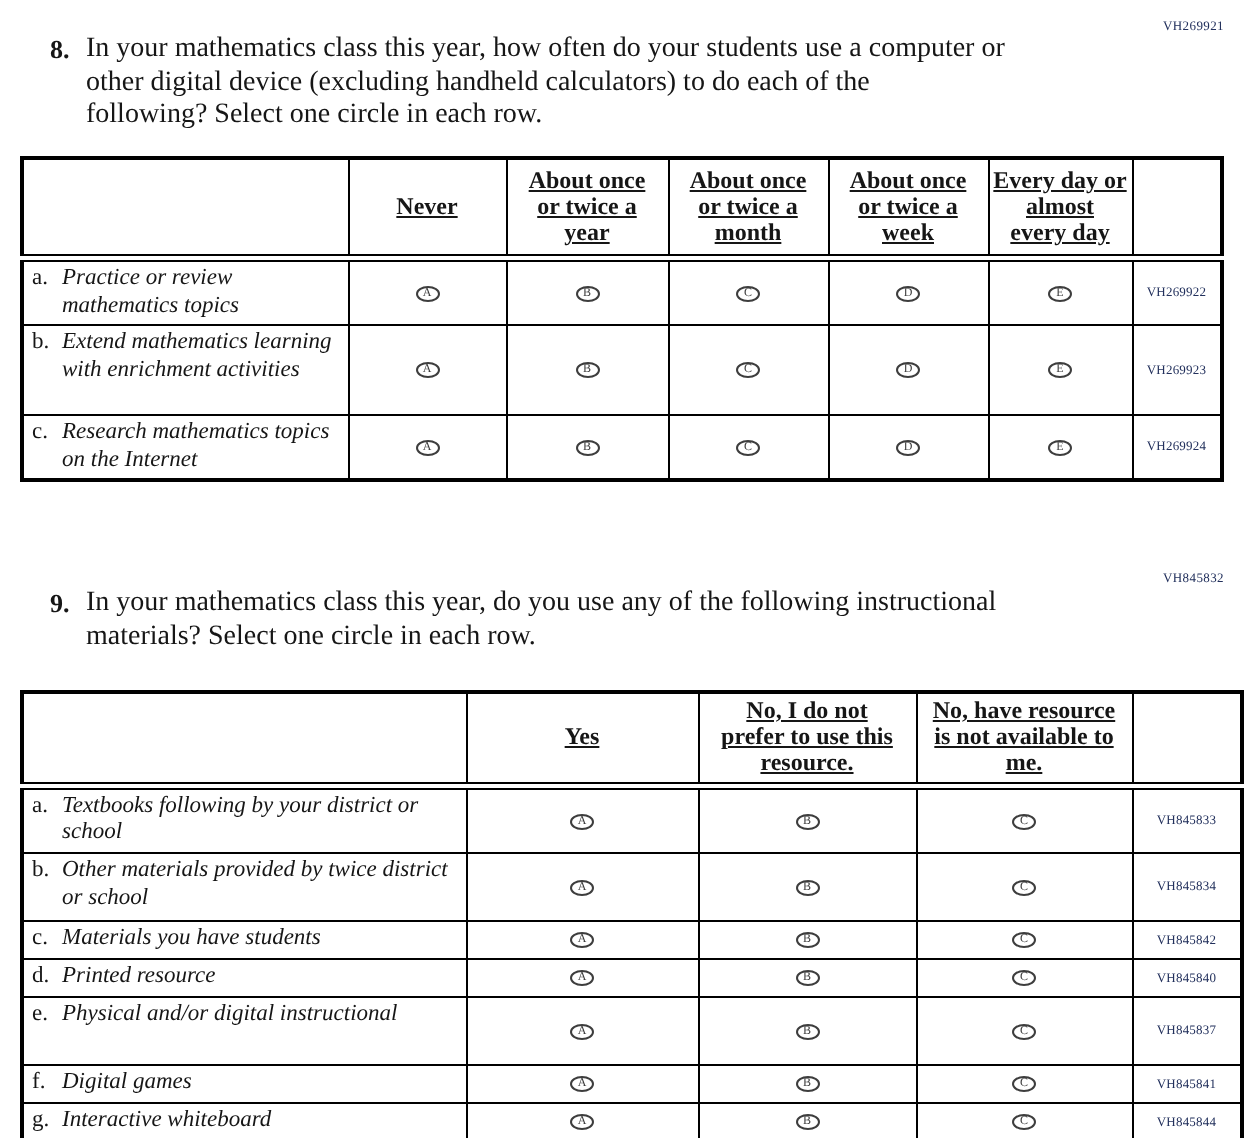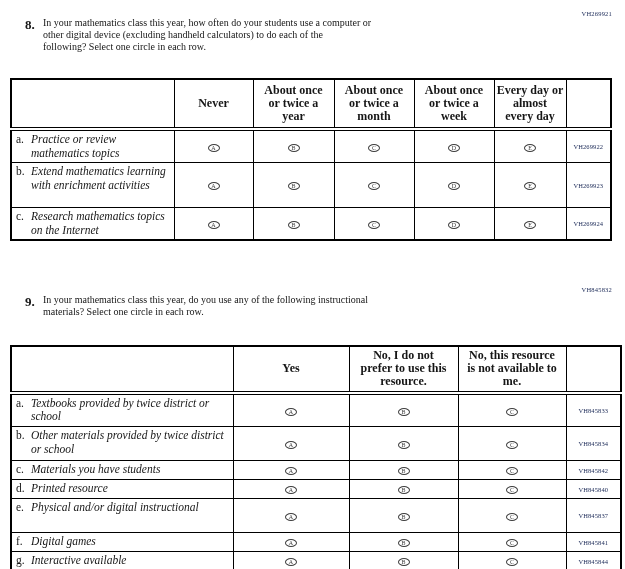--- a/index.html
+++ b/index.html
@@ -26,21 +26,21 @@
   }
   .q-number {
     font-weight: bold;
     width: 18px;
     flex-shrink: 0;
     font-size: 13px;
     line-height: 1.18;
   }
   .q-text {
     width: 505px;
-    font-size: 10px;
+    font-size: 14px;
     line-height: 1.18;
     white-space: pre-line;
   }
   .q-text .bold { font-weight: normal; }
 
   table.qtable {
     position: absolute;
     border-collapse: collapse;
     table-layout: fixed;
     background: #fff;
@@ -52,20 +52,21 @@
   table.qtable { border: 2px solid #000; }
   table.qtable thead th {
     border-bottom: 4px double #000;
     font-size: 12px;
     font-weight: bold;
     text-align: center;
     vertical-align: middle;
     line-height: 1.1;
     white-space: pre-line;
     padding: 2px 1px;
+    text-decoration: underline;
   }
   td.row-label {
     vertical-align: top;
     padding: 2px 2px 2px 4px;
   }
   .row-label-inner { display: flex; }
   .rl-letter {
     width: 15px;
     flex-shrink: 0;
     font-size: 11.5px;
@@ -202,32 +203,32 @@
       <col style="width:108px">
         <col style="width:55px">
     </colgroup>
     <thead>
       <tr style="height:45px;">
         <th></th>
         <th>Yes</th>
         <th>No, I do not
 prefer to use this
 resource.</th>
-        <th>No, this resource
+        <th>No, have resource
 is not available to
 me.</th>
         <th></th>
       </tr>
     </thead>
     <tbody>
       <tr style="height:34px;">
         <td class="row-label">
           <div class="row-label-inner">
             <span class="rl-letter">a.</span>
-            <span class="rl-text">Textbooks provided by twice district or school</span>
+            <span class="rl-text">Textbooks following by your district or school</span>
           </div>
         </td>
         <td class="bubble-cell"><span class="bubble">A</span></td>
         <td class="bubble-cell"><span class="bubble">B</span></td>
         <td class="bubble-cell"><span class="bubble">C</span></td>
         <td class="code-cell">VH845833</td>
       </tr>
       <tr style="height:34px;">
         <td class="row-label">
           <div class="row-label-inner">
@@ -285,21 +286,21 @@
         </td>
         <td class="bubble-cell"><span class="bubble">A</span></td>
         <td class="bubble-cell"><span class="bubble">B</span></td>
         <td class="bubble-cell"><span class="bubble">C</span></td>
         <td class="code-cell">VH845841</td>
       </tr>
       <tr style="height:16px;">
         <td class="row-label">
           <div class="row-label-inner">
             <span class="rl-letter">g.</span>
-            <span class="rl-text">Interactive available</span>
+            <span class="rl-text">Interactive whiteboard</span>
           </div>
         </td>
         <td class="bubble-cell"><span class="bubble">A</span></td>
         <td class="bubble-cell"><span class="bubble">B</span></td>
         <td class="bubble-cell"><span class="bubble">C</span></td>
         <td class="code-cell">VH845844</td>
       </tr>
     </tbody>
   </table>
 </div>

